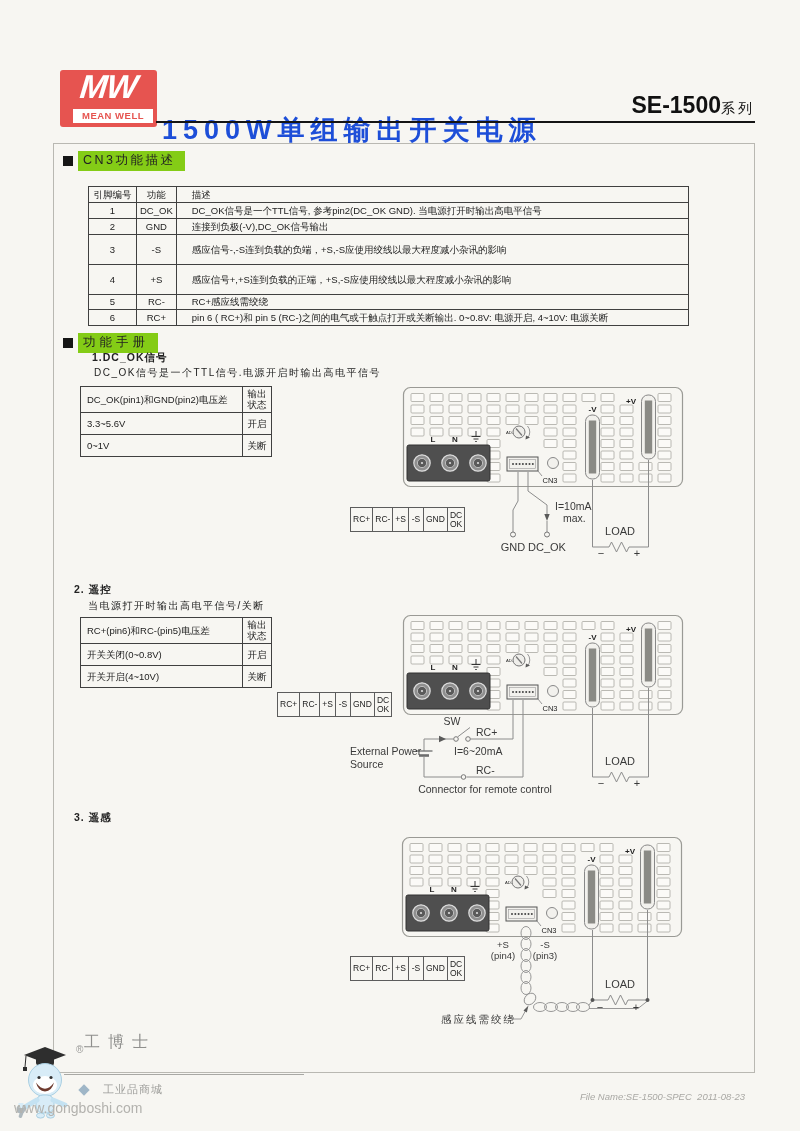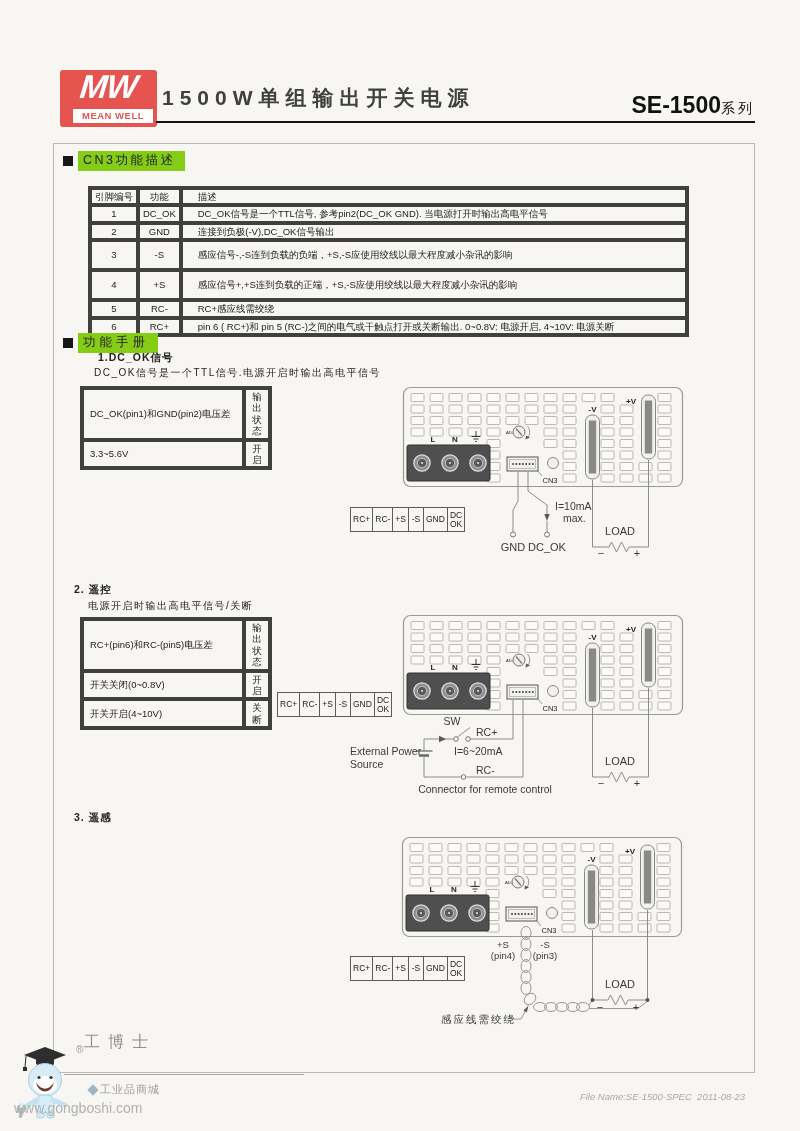--- a/index.html
+++ b/index.html
@@ -6,39 +6,39 @@
   html,body{background:#e9e8e4}
   .page{position:relative;width:800px;height:1131px;margin:0 auto;background:#f7f6f2;
         font-family:"Liberation Sans",sans-serif;color:#1e1e1e;overflow:hidden}
 
   
   .logo{position:absolute;left:60px;top:70px;width:97px;height:57px;background:#e65450;border-radius:3px}
   .logo .mw{position:absolute;top:-2px;left:0;right:0;text-align:center;color:#fff;font-weight:bold;
             font-style:italic;font-size:33px;letter-spacing:-1px;transform:skewX(-6deg)}
   .logo .mwell{position:absolute;left:13px;right:4px;bottom:4px;height:14px;background:#fff;
                color:#e65450;font-weight:bold;font-size:9.5px;text-align:center;line-height:14px;letter-spacing:.5px}
-  .doc-title{position:absolute;left:162px;top:84px;font-size:21px;font-weight:bold;letter-spacing:6px;color:#404040}
+  .doc-title{position:absolute;left:162px;top:112px;font-size:27px;font-weight:bold;letter-spacing:6px;color:#1d4ed8}
   .series{position:absolute;right:45px;top:92px;text-align:right;color:#111}
   .series .code{font-size:23px;font-weight:bold}
   .series .suffix{font-size:14px;font-weight:normal;letter-spacing:3px}
   .title-rule{position:absolute;left:156px;top:121px;width:599px;border-top:2.5px solid #141414}
 
   
   .frame{position:absolute;left:53px;top:143px;width:702px;height:930px;border:1px solid #b9b8b2}
 
   
   .sec-title{position:absolute;font-size:12.5px;color:#222;display:flex;align-items:center;gap:5px}
   .sq{width:10px;height:10px;background:#161616;display:inline-block;flex:0 0 auto}
   .hl{background:#84cc16;padding:1px 9px 2px 5px;letter-spacing:2.5px}
   .sub-title{position:absolute;font-size:10.5px;font-weight:bold;color:#222;letter-spacing:1px}
   .sub-desc{position:absolute;font-size:10px;color:#222;letter-spacing:1.5px}
 
   
   table{border-collapse:collapse;position:absolute;font-size:9.5px;color:#222;background:transparent}
-  th,td{border:4px solid #404040;font-weight:normal;padding:1px 3px;line-height:1.2}
+  th,td{border:1px solid #404040;font-weight:normal;padding:1px 3px;line-height:1.2}
   .cn3-table{left:88px;top:186px;width:601px}
   .cn3-table .c0{width:48px;text-align:center}
   .cn3-table .c1{width:38px;text-align:center}
   .cn3-table .c2{text-align:left;padding-left:15px}
   .cn3-table thead tr{height:16px}
   .cn3-table tbody tr{height:16px}
   .cn3-table tbody tr:nth-child(3),.cn3-table tbody tr:nth-child(4){height:30px}
   .cn3-table tbody tr:nth-child(5){height:15px}
   .mini{width:192px}
   .mini .c0{width:162px;text-align:left;padding-left:6px}
@@ -73,22 +73,22 @@
   .ah{fill:#5a5a5a;stroke:none}
   .cjk{letter-spacing:2px}
 
   
   .file-info{position:absolute;left:440px;top:1091px;width:305px;text-align:right;
              font-size:9.5px;font-style:italic;color:#a9a8a4;white-space:pre}
   .wm-name{position:absolute;left:84px;top:1032px;font-size:16px;color:#8f8f8d;letter-spacing:8px;
            font-family:"Liberation Serif",serif}
   .wm-reg{position:absolute;left:76px;top:1044px;font-size:10px;color:#9a9a98}
   .wm-rule{position:absolute;left:64px;top:1074px;width:240px;border-top:1px solid #a8a8a4}
-  .wm-store{position:absolute;left:89px;top:1082px;font-size:11px;color:#9d9d9a;letter-spacing:1px;
-            display:flex;align-items:center;gap:3px}
+  .wm-store{position:absolute;left:80px;top:1082px;font-size:11px;color:#9d9d9a;letter-spacing:1px;
+            display:flex;align-items:center;gap:15px}
   .tag-icon{width:8px;height:8px;background:#9fb6c7;transform:rotate(45deg);display:inline-block}
   .wm-url{position:absolute;left:14px;top:1100px;font-size:14px;color:#b3b2ae}
   .mascot{left:12px;top:1040px}
 </style>
 </head>
 <body>
 
 <div class="page">
 
   <div class="logo">
@@ -145,48 +145,52 @@
           <td class="c2">pin 6 ( RC+)和 pin 5 (RC-)之间的电气或干触点打开或关断输出. 0~0.8V: 电源开启, 4~10V: 电源关断</td>
         </tr>
       </tbody>
     </table>
 
   <div class="sec-title" style="left:63px;top:333px">
     <span class="sq"></span>
     <span class="hl" style="letter-spacing:4px">功能手册</span>
   </div>
 
-  <div class="sub-title" style="left:98px;top:351px">1.DC_OK信号</div>
+  <div class="sub-title" style="left:92px;top:351px">1.DC_OK信号</div>
   <div class="sub-desc" style="left:94px;top:366px">DC_OK信号是一个TTL信号.电源开启时输出高电平信号</div>
   <table class="mini" id="dcok-table">
       <thead>
         <tr>
           <th class="c0">DC_OK(pin1)和GND(pin2)电压差</th>
           <th class="c1">输出状态</th>
         </tr>
       </thead>
       <tbody>
         <tr>
           <td class="c0">3.3~5.6V</td>
           <td class="c1">开启</td>
+        </tr>
+        <tr>
+          <td class="c0">0~1V</td>
+          <td class="c1">关断</td>
         </tr>
       </tbody>
     </table>
   <div class="pin-strip" id="pins-1">
       <div class="pin-cell">RC+</div>
       <div class="pin-cell">RC-</div>
       <div class="pin-cell">+S</div>
       <div class="pin-cell">-S</div>
       <div class="pin-cell">GND</div>
       <div class="pin-cell">DC
 OK</div>
     </div>
 
   <div class="sub-title" style="left:74px;top:583px">2. 遥控</div>
-  <div class="sub-desc" style="left:88px;top:599px">电源开启时输出高电平信号/关断</div>
+  <div class="sub-desc" style="left:88px;top:599px">当电源打开时输出高电平信号/关断</div>
   <table class="mini" id="remote-table">
       <thead>
         <tr>
           <th class="c0">RC+(pin6)和RC-(pin5)电压差</th>
           <th class="c1">输出状态</th>
         </tr>
       </thead>
       <tbody>
         <tr>
           <td class="c0">开关关闭(0~0.8V)</td>

